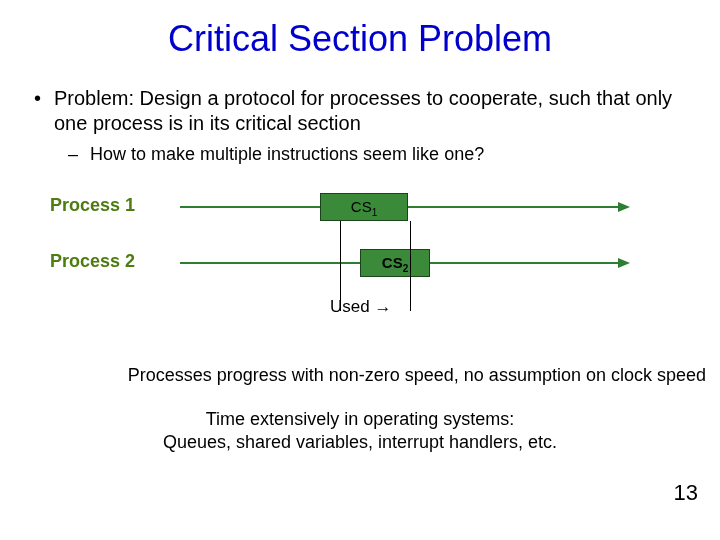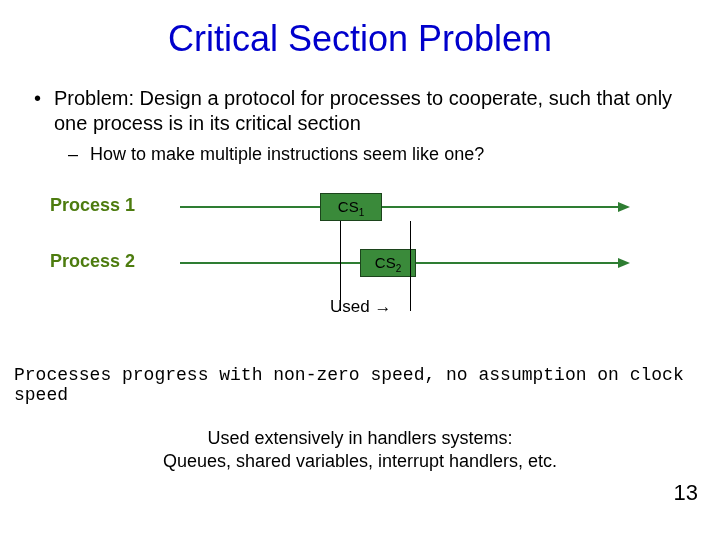--- a/index.html
+++ b/index.html
@@ -87,26 +87,25 @@
     width: 1px;
     background: #000;
   }
   .time-label {
     position: absolute;
     font-family: "Comic Sans MS", cursive, sans-serif;
     font-size: 17px;
     color: #000;
   }
   .footer1 {
-    text-align: left;
+    text-align: right;
     font-size: 18px;
     color: #000;
     margin-top: 14px;
     padding: 0 14px;
-    font-family: Liberation Mono, monospace;
   }
   .footer2 {
     text-align: center;
     font-size: 18px;
     color: #000;
     margin-top: 22px;
     line-height: 1.25;
   }
   .page-num {
     position: absolute;
@@ -130,37 +129,37 @@
     <div class="sub-dash">–</div>
     <div>How to make multiple instructions seem like one?</div>
   </div>
 </div>
 
 <div class="diagram">
 
   <div class="proc-label" style="left:10px; top:4px;">Process 1</div>
   <div class="timeline" style="left:140px; top:15px; width:440px;"></div>
   <div class="arrowhead" style="left:578px; top:11px;"></div>
-  <div class="csbox" style="left:280px; top:2px; width:62px;">
+  <div class="csbox" style="left:280px; top:2px; width:88px;">
     <span>CS</span><sub>1</sub>
   </div>
 
   <div class="proc-label" style="left:10px; top:60px;">Process 2</div>
   <div class="timeline" style="left:140px; top:71px; width:440px;"></div>
   <div class="arrowhead" style="left:578px; top:67px;"></div>
-  <div class="csbox" style="left:320px; top:58px; width:56px;">
+  <div class="csbox" style="left:320px; top:58px; width:70px;font-weight:bold;">
     <span>CS</span><sub>2</sub>
   </div>
 
   <div class="vline" style="left:300px; top:30px; height:90px;"></div>
   <div class="vline" style="left:370px; top:30px; height:90px;"></div>
 
   <div class="time-label" style="left:290px; top:106px;">Used →</div>
 </div>
 
 <div class="footer1">Processes progress with non-zero speed, no assumption on clock speed</div>
 
 <div class="footer2">
-  <div>Used extensively in handlers systems:</div>
+  <div>Time extensively in operating systems:</div>
   <div>Queues, shared variables, interrupt handlers, etc.</div>
 </div>
 
 <div class="page-num">13</div>
 
 </body></html>

